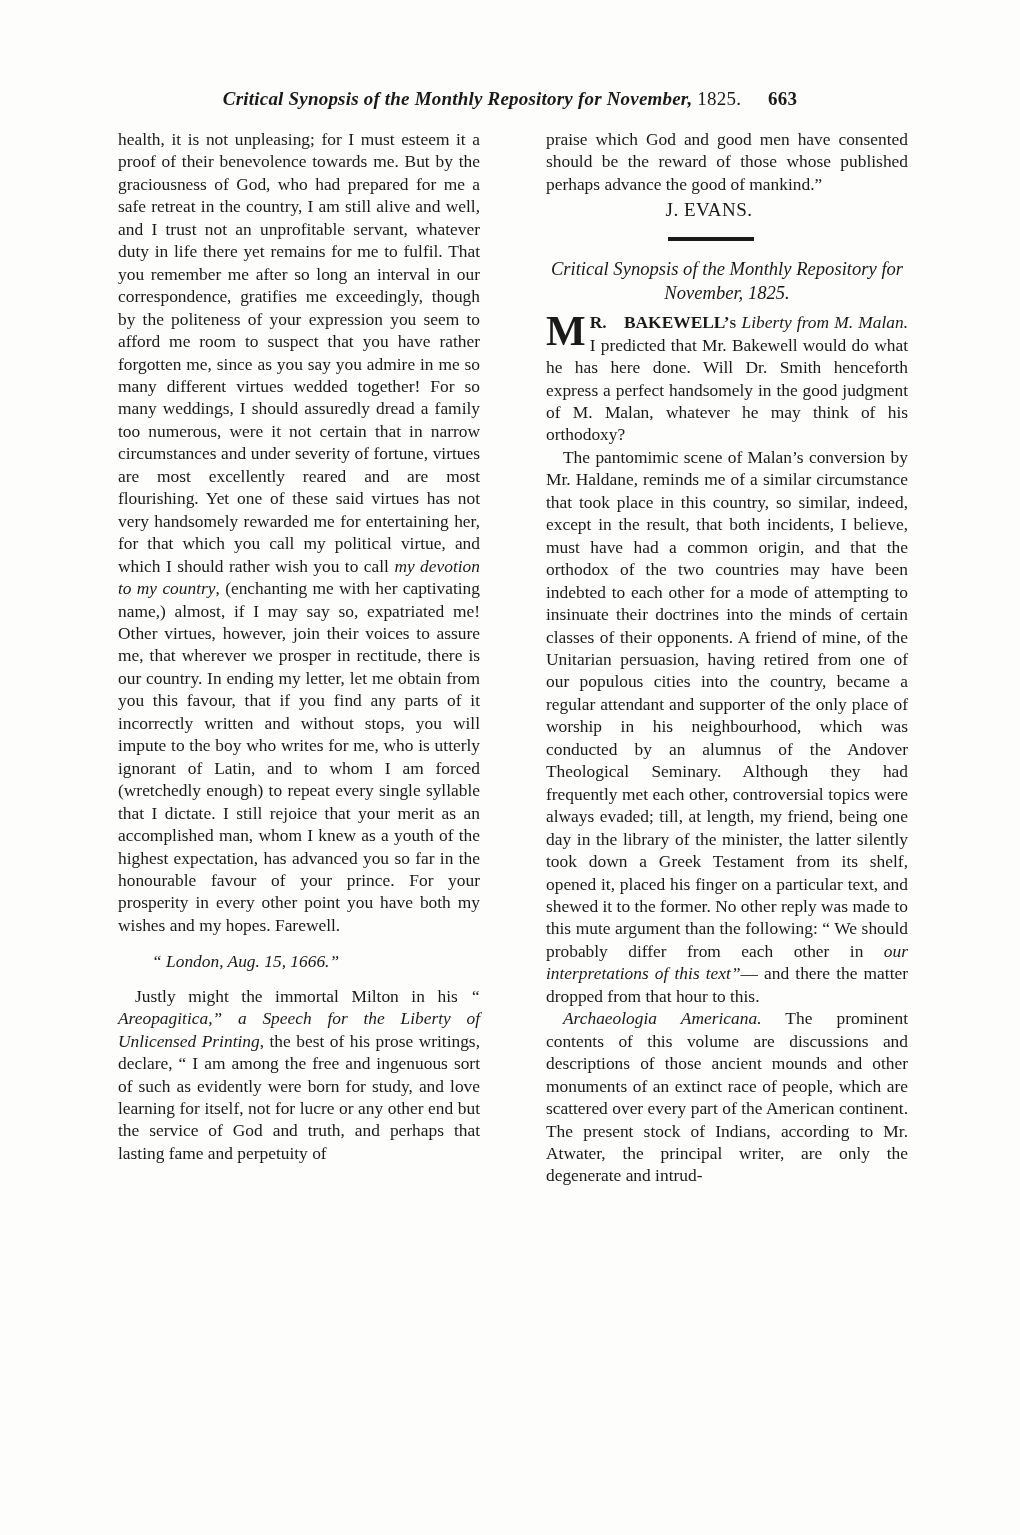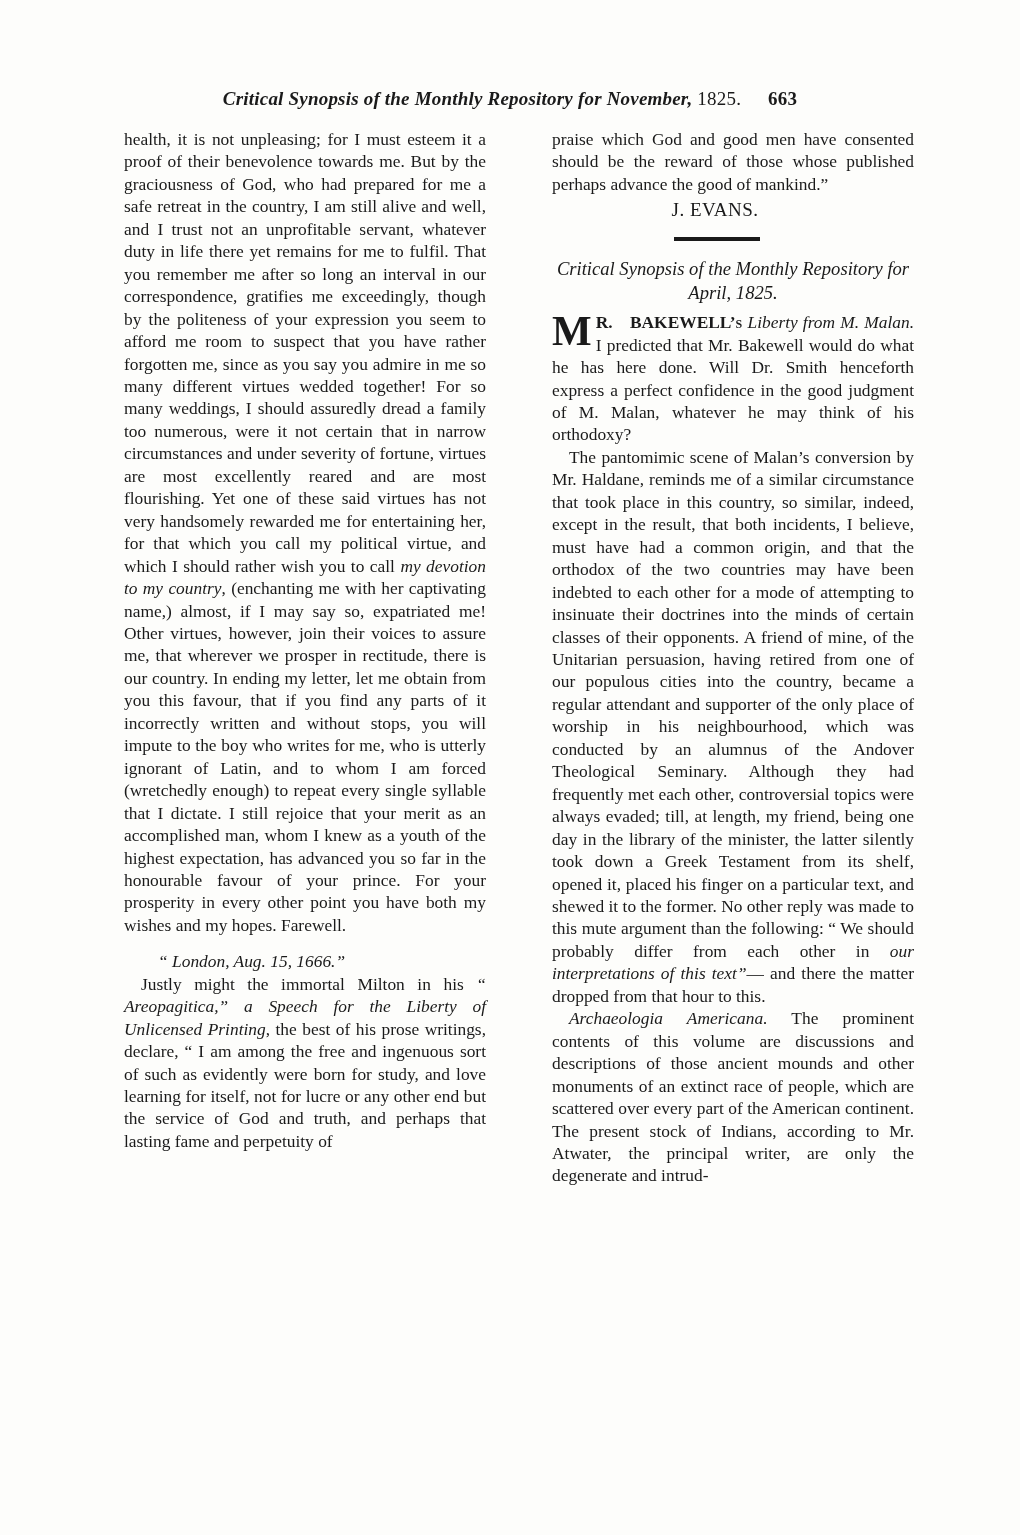--- a/index.html
+++ b/index.html
@@ -33,21 +33,21 @@
   .running-head .rh-year {
     font-weight: normal;
   }
   .running-head .rh-page {
     font-weight: bold;
     margin-left: 22px;
   }
   .columns {
     position: absolute;
     top: 128px;
-    left: 124px;
+    left: 118px;
     width: 790px;
     height: 1290px;
   }
   .col {
     position: absolute;
     top: 0;
     width: 362px;
     font-size: 17.4px;
     line-height: 1.29;
     text-align: justify;
@@ -88,20 +88,21 @@
   .dropcap {
     float: left;
     font-size: 42px;
     line-height: 36px;
     font-weight: bold;
     padding: 2px 4px 0 0;
     font-family: "Liberation Serif", serif;
   }
   .letter-date {
     margin-top: 14px;
+    margin-bottom: 12px;
     text-indent: 34px;
     font-style: italic;
   }
 </style>
 </head>
 <body>
 
 <div class="page">
 
   <div class="running-head">
@@ -120,23 +121,23 @@
       <p class="indent"><span>Justly might the immortal Milton in his </span><span class="it">“ Areopagitica,” a Speech for the Liberty of Unlicensed Printing</span><span>, the best of his prose writings, declare, “ I am among the free and ingenuous sort of such as evidently were born for study, and love learning for itself, not for lucre or any other end but the service of God and truth, and perhaps that lasting fame and perpetuity of</span></p>
     </div>
 
     <div class="col col-right">
       <p>praise which God and good men have consented should be the reward of those whose published perhaps advance the good of mankind.”</p>
 
       <div class="signature">J. EVANS.</div>
 
       <div class="rule"></div>
 
-      <div class="sec-head">Critical Synopsis of the Monthly Repository for April, 1825.</div>
+      <div class="sec-head">Critical Synopsis of the Monthly Repository for November, 1825.</div>
 
-      <p class="dropcap-para"><span class="dropcap">M</span><span class="sc">R. BAKEWELL’s </span><span class="it">Liberty from M. Malan.</span><span> I predicted that Mr. Bakewell would do what he has here done. Will Dr. Smith henceforth express a perfect confidence in the good judgment of M. Malan, whatever he may think of his orthodoxy?</span></p>
+      <p class="dropcap-para"><span class="dropcap">M</span><span class="sc">R. BAKEWELL’s </span><span class="it">Liberty from M. Malan.</span><span> I predicted that Mr. Bakewell would do what he has here done. Will Dr. Smith henceforth express a perfect handsomely in the good judgment of M. Malan, whatever he may think of his orthodoxy?</span></p>
 
       <p class="indent"><span>The pantomimic scene of Malan’s conversion by Mr. Haldane, reminds me of a similar circumstance that took place in this country, so similar, indeed, except in the result, that both incidents, I believe, must have had a common origin, and that the orthodox of the two countries may have been indebted to each other for a mode of attempting to insinuate their doctrines into the minds of certain classes of their opponents. A friend of mine, of the Unitarian persuasion, having retired from one of our populous cities into the country, became a regular attendant and supporter of the only place of worship in his neighbourhood, which was conducted by an alumnus of the Andover Theological Seminary. Although they had frequently met each other, controversial topics were always evaded; till, at length, my friend, being one day in the library of the minister, the latter silently took down a Greek Testament from its shelf, opened it, placed his finger on a particular text, and shewed it to the former. No other reply was made to this mute argument than the following: “ We should probably differ from each other in </span><span class="it">our interpretations of this text”</span><span>— and there the matter dropped from that hour to this.</span></p>
 
       <p class="indent"><span class="it">Archaeologia Americana.</span><span> The prominent contents of this volume are discussions and descriptions of those ancient mounds and other monuments of an extinct race of people, which are scattered over every part of the American continent. The present stock of Indians, according to Mr. Atwater, the principal writer, are only the degenerate and intrud-</span></p>
     </div>
 
   </div>
 </div>
 
 </body></html>

